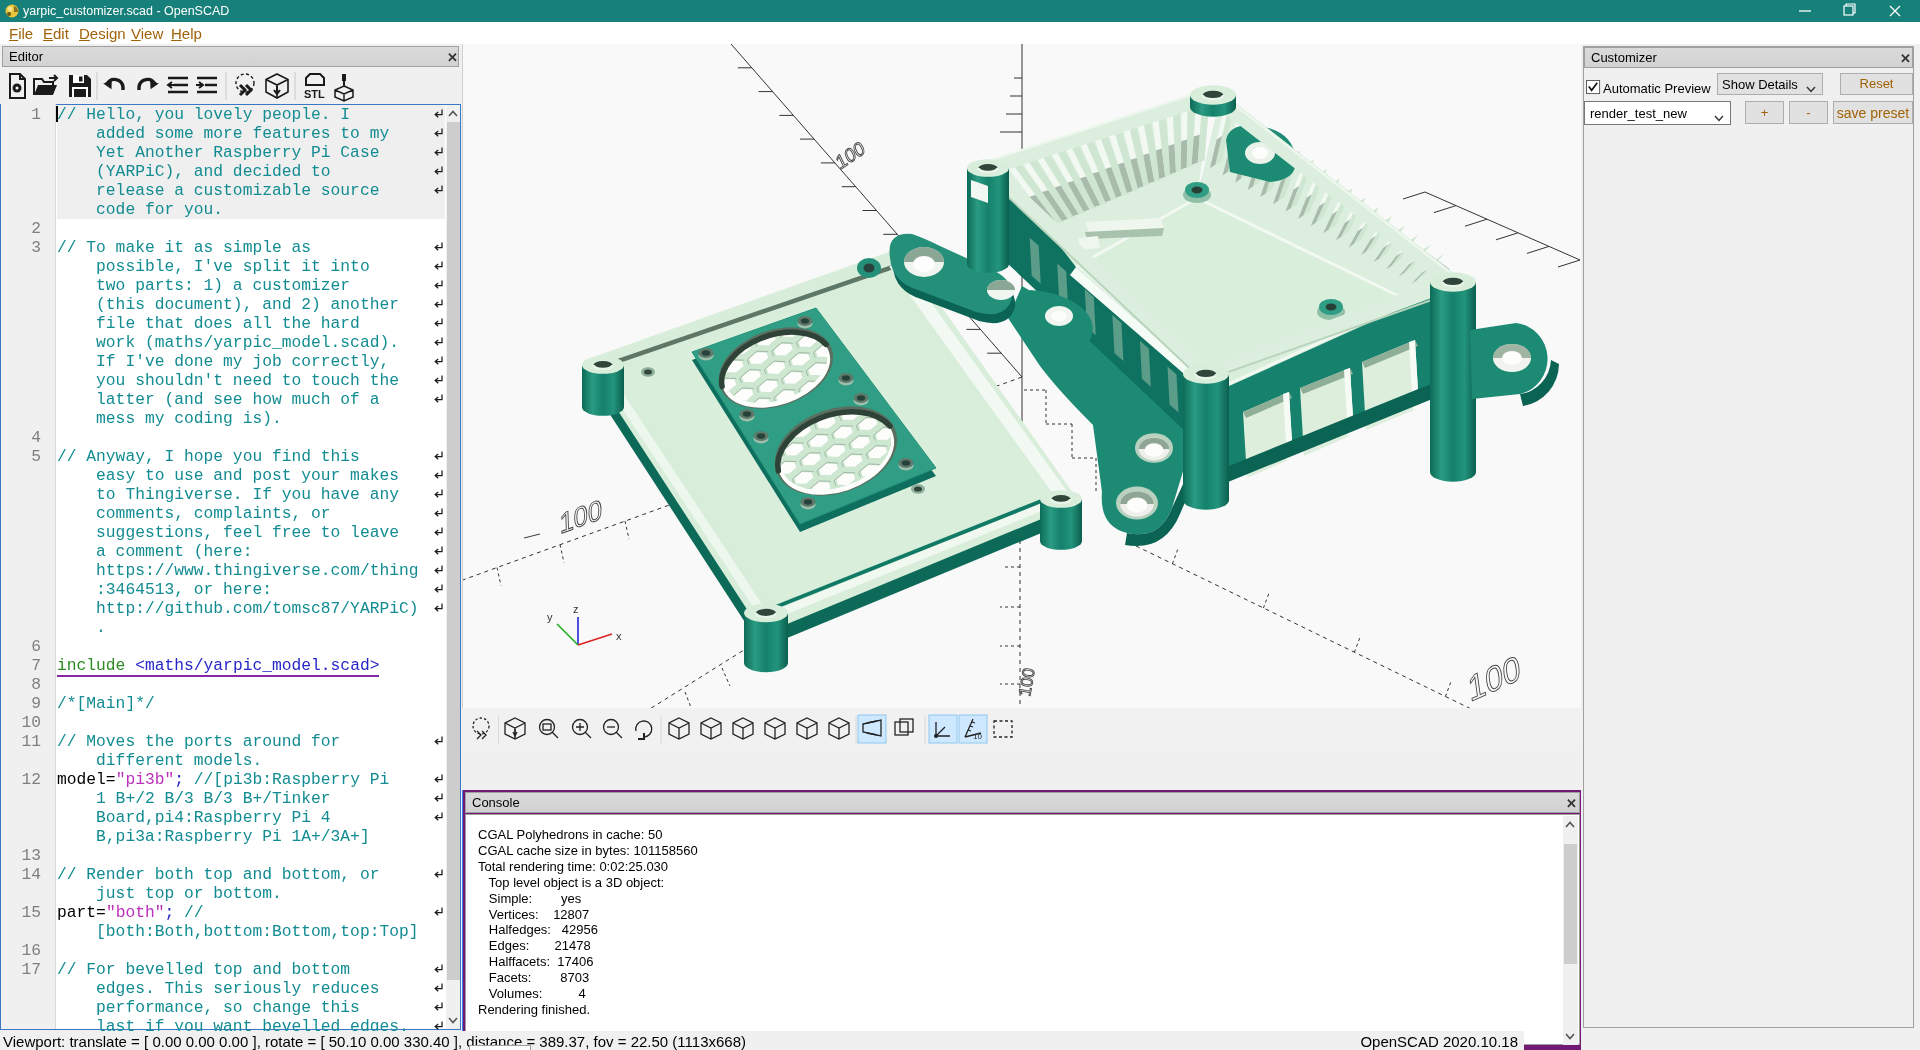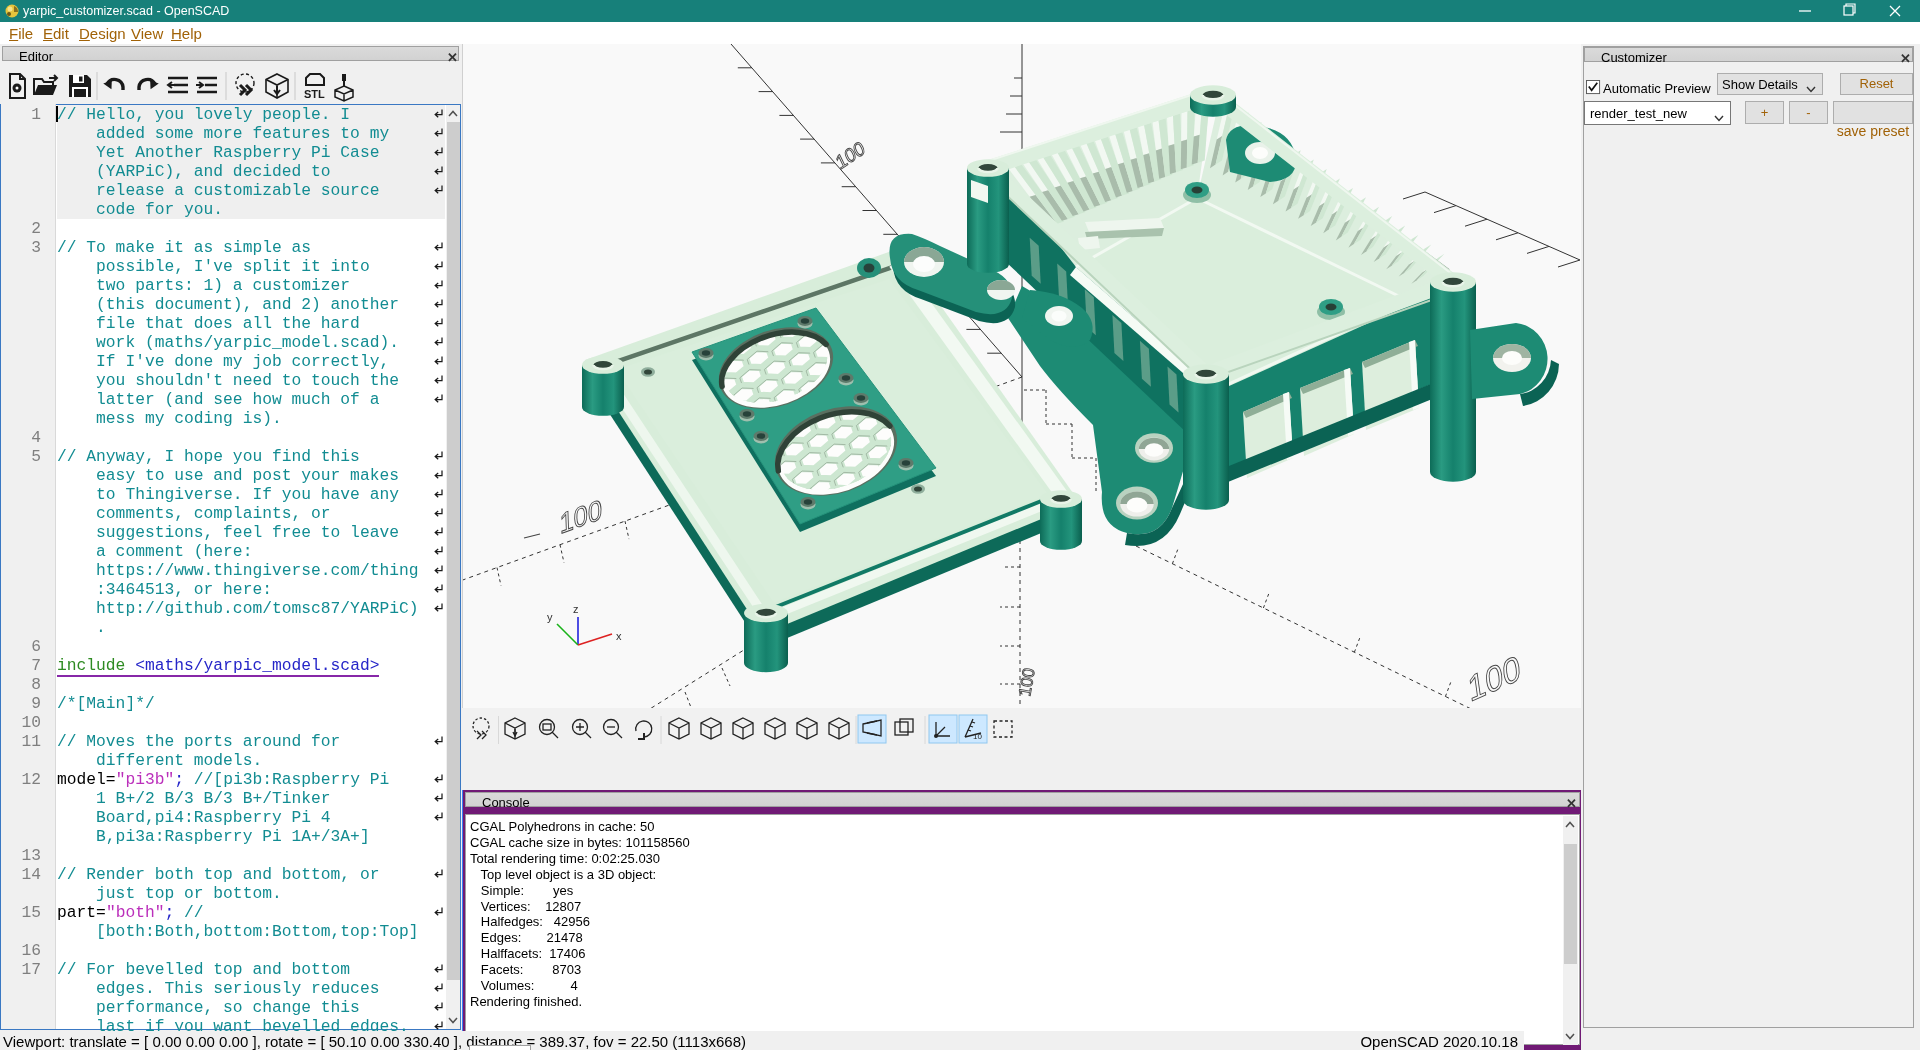--- a/index.html
+++ b/index.html
@@ -2,22 +2,22 @@
 <html><head><meta charset="utf-8"><style>
 html,body{margin:0;padding:0;width:1920px;height:1050px;overflow:hidden;
  font-family:"Liberation Sans",sans-serif;background:#f0f0f0;}
 *{box-sizing:border-box}
 .abs{position:absolute}
 #title{left:0;top:0;width:1920px;height:30px;background:#17807a;color:#fff;font-size:12.5px}
 #title .tt{position:absolute;left:23px;top:4px}
 #menu{left:0;top:22px;width:1920px;height:22px;background:#fff;font-size:15px;color:#a16207}
 #menu span{position:absolute;top:3px}
 #menu u{text-decoration:underline}
-.ptitle{height:15px;background:linear-gradient(#dadada,#d2d2d2);border:1px solid #a0a0a0;
- font-size:13px;color:#000;padding:2px 0 0 16px}
+.ptitle{height:21px;background:linear-gradient(#dadada,#d2d2d2);border:1px solid #a0a0a0;
+ font-size:13px;color:#000;padding:2px 0 0 6px}
 .px{position:absolute;top:3px;font-size:13px;color:#333;font-weight:bold}
 #edpanel{left:0;top:44px;width:462px;height:987px;background:#f0f0f0}
 #edtitle{position:absolute;left:2px;top:2px;width:457px}
 #edcode{position:absolute;left:0;top:60px;width:461px;height:926px;background:#fff;border:1px solid #3a78c3}
 #edmargin{position:absolute;left:1px;top:60px;width:55px;height:925px;background:#f0f0f0;border-right:1px solid #d9d9d9}
 .mono{font-family:"Liberation Mono",monospace;font-size:16.3px;line-height:19px;white-space:pre;margin:0}
 #lnums{position:absolute;left:0;top:61px;width:41px;text-align:right;color:#7f7f7f}
 #codepre{position:absolute;left:57px;top:61px;color:#000}
 .cm{color:#128c92}
 .kw{color:#2e8b22}
@@ -27,21 +27,21 @@
 .sc{color:#2525c8}
 .op{color:#000}
 #caretline{position:absolute;left:57px;top:61px;width:388px;height:114px;background:#efefef}
 .wm{position:absolute}
 #edsb{position:absolute;left:446px;top:61px;width:14px;height:924px;background:#f0f0f0}
 #edsb .thumb{position:absolute;left:0.5px;top:17px;width:13px;height:858px;background:#cdcdcd}
 #viewport{left:462px;top:44px;width:1119px;height:664px;background:#f9f9f9;border-left:1px solid #d0d0d0;border-right:1px solid #d0d0d0}
 #console{left:462px;top:790px;width:1119px;height:281px;background:#701a75;border-left:1px solid #3b82f6}
 #ctitle{position:absolute;left:2px;top:2px;width:1115px}
 #cbody{position:absolute;left:2px;top:24px;width:1115px;height:231px;background:#fff;border:1px solid #9f9f9f;font-size:13px;line-height:15.9px}
-#cbody pre{font-family:"Liberation Sans",sans-serif;margin:0;padding:4px 0 0 4px;font-size:13px;line-height:15.9px}
+#cbody pre{font-family:"Liberation Sans",sans-serif;margin:8px;padding:4px 0 0 4px;font-size:13px;line-height:15.9px}
 #csb{position:absolute;right:1px;top:1px;width:15px;height:229px;background:#f0f0f0}
 .sbarrow{position:absolute;left:2px;width:10px;height:10px}
 #ctabs{position:absolute;left:2px;top:255px;width:1115px;height:26px}
 .tab{position:absolute;top:0;height:25px;font-size:13px;text-align:center;padding-top:4px}
 #tab1{left:4px;width:62px;background:#fff;border:1px solid #9f9f9f;border-bottom:none;z-index:2}
 #tab2{left:66px;width:82px;background:#f0f0f0;border:1px solid #9f9f9f;top:2px;height:23px}
 #cust{left:1583px;top:46px;width:331px;height:982px;background:#f0f0f0;border:1px solid #a0a0a0}
 #custtitle{position:absolute;left:0px;top:0px;width:329px}
 .btn{position:absolute;background:#e1e1e1;border:1px solid #adadad;font-size:13px;text-align:center;color:#a16207}
 .combo{position:absolute;background:#e1e1e1;border:1px solid #adadad;font-size:13px;color:#000}
@@ -1216,17 +1216,17 @@
  <span style="position:absolute;left:19px;top:34px;font-size:13px">Automatic Preview</span>
  <div class="combo" style="left:133px;top:26px;width:106px;height:22px;padding:3px 0 0 4px">Show Details<span class="carrow"><svg width="10" height="7" viewBox="0 0 10 7">
           <path d="M1,1 L5,5.5 L9,1" fill="none" stroke="#333" stroke-width="1.4"></path>
         </svg></span></div>
  <div class="btn" style="left:256px;top:26px;width:73px;height:22px;padding-top:2px">Reset</div>
  <div class="combo" style="left:0px;top:54px;width:147px;height:24px;background:#fff;border-color:#777;padding:4px 0 0 5px">render_test_new<span class="carrow" style="top:8px"><svg width="10" height="7" viewBox="0 0 10 7">
           <path d="M1,1 L5,5.5 L9,1" fill="none" stroke="#333" stroke-width="1.4"></path>
         </svg></span></div>
  <div class="btn" style="left:161px;top:54px;width:39px;height:23px;padding-top:3px">+</div>
  <div class="btn" style="left:205px;top:54px;width:39px;height:23px;padding-top:3px">-</div>
- <div class="btn" style="left:249px;top:54px;width:80px;height:23px;padding-top:21px;font-size:14px">save preset</div>
+ <div class="btn" style="left:249px;top:54px;width:80px;height:23px;padding-top:3px;font-size:14px">save preset</div>
 </div>
 <div class="abs" id="status">
     <span style="position:absolute;left:3px;top:2px">Viewport: translate = [ 0.00 0.00 0.00 ], rotate = [ 50.10 0.00 330.40 ], distance = 389.37, fov = 22.50 (1113x668)</span>
 <span style="position:absolute;right:6px;top:2px">OpenSCAD 2020.10.18</span>
   </div>
 </body></html>

